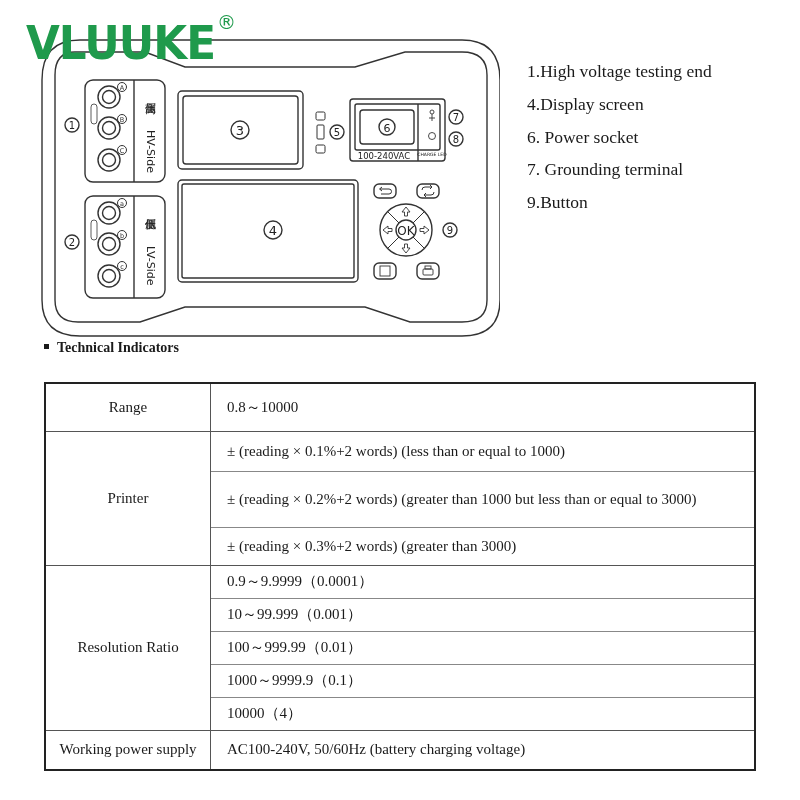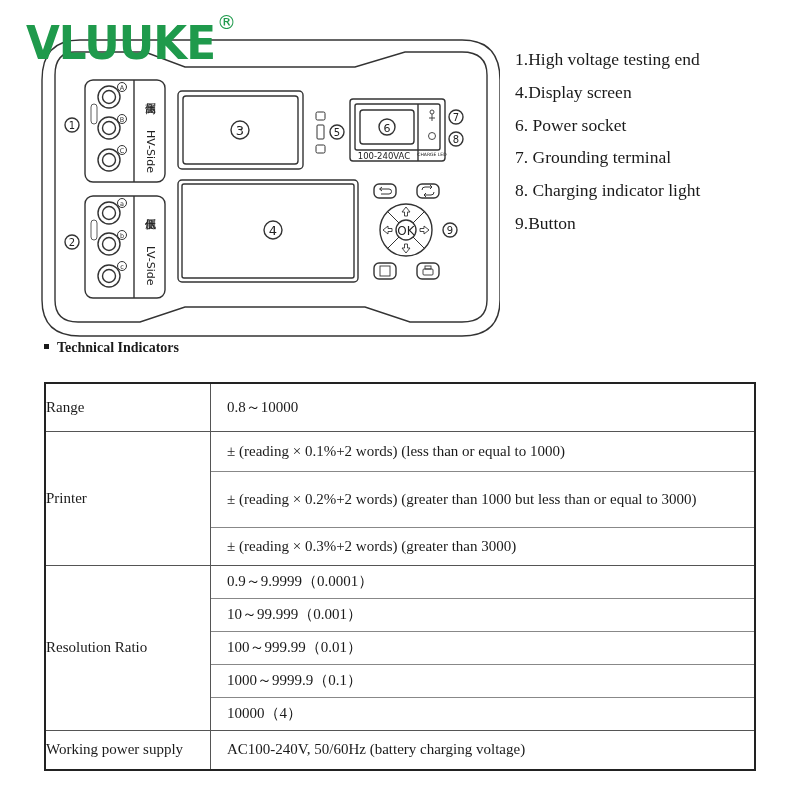--- a/index.html
+++ b/index.html
@@ -1,26 +1,26 @@
 <!DOCTYPE html>
 <html><head>
 <meta charset="utf-8">
 <style>
   html, body { margin:0; padding:0; background:#fff; }
   body { width:800px; height:800px; position:relative; overflow:hidden; font-family:"Liberation Serif", serif; color:#1a1a1a; }
   .logo { position:absolute; left:26px; top:12px; font-family:"DejaVu Sans", sans-serif; font-weight:bold; font-size:46px; color:#1f9a4c; letter-spacing:-1px; line-height:48px; z-index:2; transform:scaleX(0.95); transform-origin:left; }
   .logo sup { font-size:20px; font-weight:normal; position:relative; top:-14px; margin-left:2px; }
   .device { position:absolute; left:0; top:0; width:500px; height:345px; }
-  .legend { position:absolute; left:515px; top:46px; margin:0; padding:0; list-style:none; }
+  .legend { position:absolute; left:515px; top:46px; margin:12px; padding:0; list-style:none; }
   .legend li { font-size:17.5px; height:32.8px; line-height:26px; white-space:nowrap; }
   .section-title { position:absolute; left:44px; top:340px; font-size:14px; font-weight:bold; }
   .section-title .bullet { display:inline-block; width:5px; height:5px; background:#1a1a1a; margin-right:8px; vertical-align:middle; position:relative; top:-2px; }
   table.spec { position:absolute; left:44px; top:382px; width:712px; border-collapse:collapse; border:2px solid #222; font-size:15px; }
   table.spec td { border:1px solid #888; padding:0 0 0 16px; vertical-align:middle; }
-  table.spec td.label { width:164px; padding:0; border-right:1px solid #555; }
+  table.spec td.label { width:164px; text-align:center; padding:0; border-right:1px solid #555; }
   table.spec tr.grp-end td { border-bottom:1px solid #555; }
 </style>
 </head>
 <body>
 
 <div class="logo"><span>VLUUKE</span><sup>®</sup></div>
 
 <svg class="device" viewBox="0 0 500 345" xmlns="http://www.w3.org/2000/svg" font-family="DejaVu Sans, sans-serif" fill="none" stroke="#333" stroke-width="1.4">
 
   <path d="M80,40 H462 Q500,40 500,80 V300 Q500,336 462,336 H80 Q42,336 42,300 V80 Q42,40 80,40 Z"></path>
@@ -146,21 +146,20 @@
       <circle cx="450" cy="230" r="7"></circle>
       <text x="450" y="234" font-size="10" fill="#222" stroke="none" text-anchor="middle">9</text>
     </g>
 </svg>
 
 <ul class="legend">
   <li>1.High voltage testing end</li>
   <li>4.Display screen</li>
   <li>6. Power socket</li>
   <li>7. Grounding terminal</li>
-  <li>8. Charging indicator light</li>
   <li>9.Button</li>
 </ul>
 
 <div class="section-title"><span class="bullet"></span><span>Technical Indicators</span></div>
 
 <table class="spec">
   <tbody>
       <tr class="grp-end" style="height:48px">
     <td class="label">Range</td>
     <td>0.8～10000</td>

